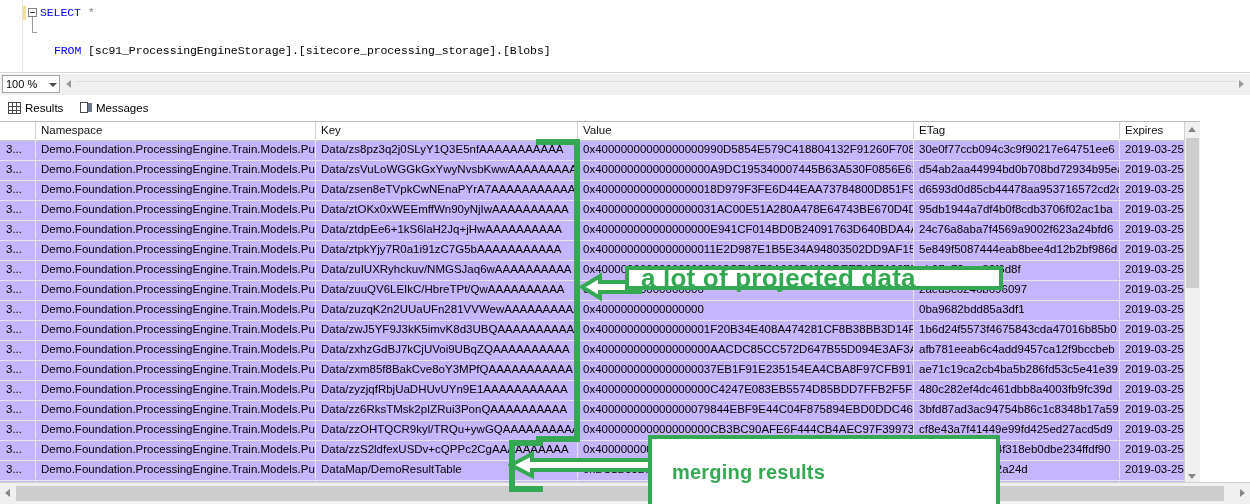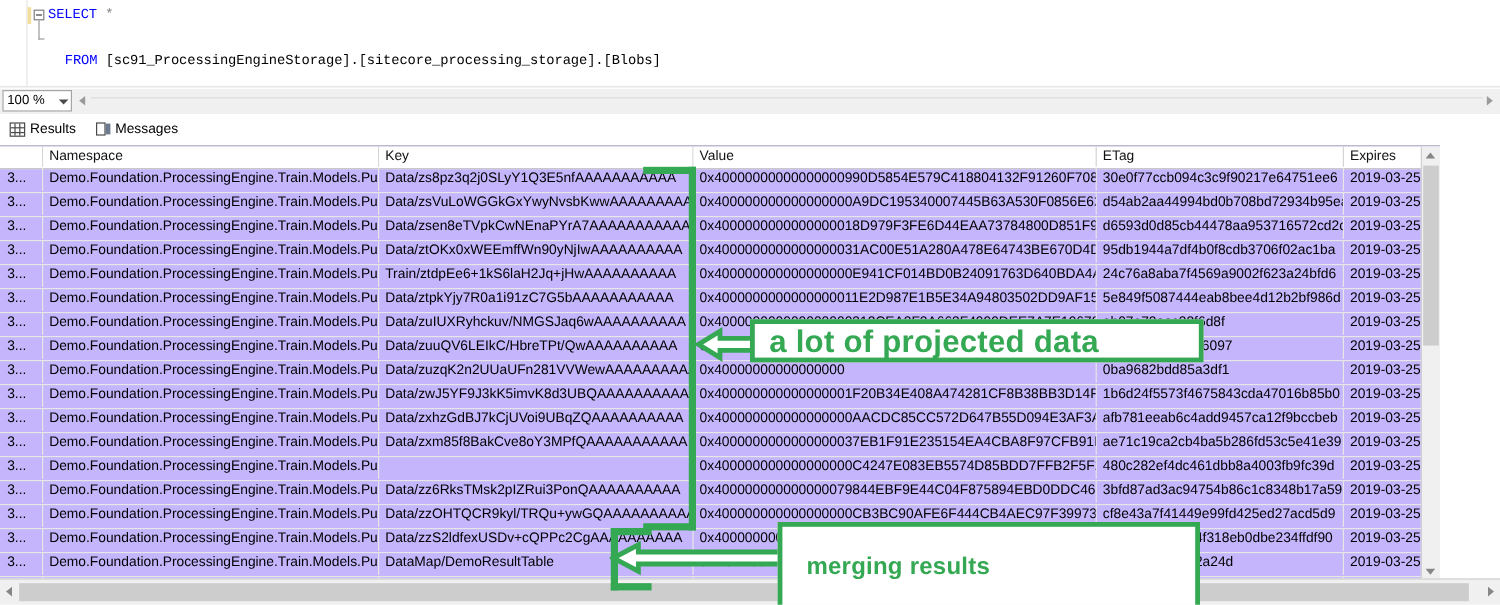--- a/index.html
+++ b/index.html
@@ -322,21 +322,21 @@
     border: 4px solid #34a853;
     box-sizing: border-box;
     display: flex;
     align-items: center;
     color: #34a853;
     font-weight: bold;
     letter-spacing: 0.2px;
   }
   #anno-projected {
     left: 625px; top: 266px;
-    width: 378px; height: 36px;
+    width: 378px; height: 24px;
     font-size: 26px;
     padding-left: 12px;
   }
   #anno-merging {
     left: 648px; top: 435px;
     width: 352px; height: 74px;
     font-size: 20px;
     padding-left: 20px;
   }
   .anno-stroke { position: absolute; background: #34a853; }
@@ -432,21 +432,21 @@
         <div class="cell c-rownum">3...</div>
         <div class="cell c-ns">Demo.Foundation.ProcessingEngine.Train.Models.Purc</div>
         <div class="cell c-key">Data/ztOKx0xWEEmffWn90yNjIwAAAAAAAAAA</div>
         <div class="cell c-val">0x4000000000000000031AC00E51A280A478E64743BE670D4D0...</div>
         <div class="cell c-etag">95db1944a7df4b0f8cdb3706f02ac1ba</div>
         <div class="cell c-exp">2019-03-25 13:04:19.5</div>
       </div>
       <div class="row" style="top: 98px;">
         <div class="cell c-rownum">3...</div>
         <div class="cell c-ns">Demo.Foundation.ProcessingEngine.Train.Models.Purc</div>
-        <div class="cell c-key">Train/ztdpEe6+1kS6laH2Jq+jHwAAAAAAAAAA</div>
+        <div class="cell c-key">Data/ztdpEe6+1kS6laH2Jq+jHwAAAAAAAAAA</div>
         <div class="cell c-val">0x400000000000000000E941CF014BD0B24091763D640BDA4AB...</div>
         <div class="cell c-etag">24c76a8aba7f4569a9002f623a24bfd6</div>
         <div class="cell c-exp">2019-03-25 13:04:19.7</div>
       </div>
       <div class="row" style="top: 118px;">
         <div class="cell c-rownum">3...</div>
         <div class="cell c-ns">Demo.Foundation.ProcessingEngine.Train.Models.Purc</div>
         <div class="cell c-key">Data/ztpkYjy7R0a1i91zC7G5bAAAAAAAAAAA</div>
         <div class="cell c-val">0x4000000000000000011E2D987E1B5E34A94803502DD9AF153...</div>
         <div class="cell c-etag">5e849f5087444eab8bee4d12b2bf986d</div>
@@ -496,20 +496,21 @@
         <div class="cell c-rownum">3...</div>
         <div class="cell c-ns">Demo.Foundation.ProcessingEngine.Train.Models.Purc</div>
         <div class="cell c-key">Data/zxm85f8BakCve8oY3MPfQAAAAAAAAAAA</div>
         <div class="cell c-val">0x4000000000000000037EB1F91E235154EA4CBA8F97CFB91BE...</div>
         <div class="cell c-etag">ae71c19ca2cb4ba5b286fd53c5e41e39</div>
         <div class="cell c-exp">2019-03-25 13:04:19.6</div>
       </div>
       <div class="row" style="top: 258px;">
         <div class="cell c-rownum">3...</div>
         <div class="cell c-ns">Demo.Foundation.ProcessingEngine.Train.Models.Purc</div>
+        <div class="cell c-key">Data/zyzjqfRbjUaDHUvUYn9E1AAAAAAAAAAA</div>
         <div class="cell c-val">0x400000000000000000C4247E083EB5574D85BDD7FFB2F5F213...</div>
         <div class="cell c-etag">480c282ef4dc461dbb8a4003fb9fc39d</div>
         <div class="cell c-exp">2019-03-25 13:04:19.6</div>
       </div>
       <div class="row" style="top: 278px;">
         <div class="cell c-rownum">3...</div>
         <div class="cell c-ns">Demo.Foundation.ProcessingEngine.Train.Models.Purc</div>
         <div class="cell c-key">Data/zz6RksTMsk2pIZRui3PonQAAAAAAAAAA</div>
         <div class="cell c-val">0x400000000000000079844EBF9E44C04F875894EBD0DDC46C...</div>
         <div class="cell c-etag">3bfd87ad3ac94754b86c1c8348b17a59</div>

